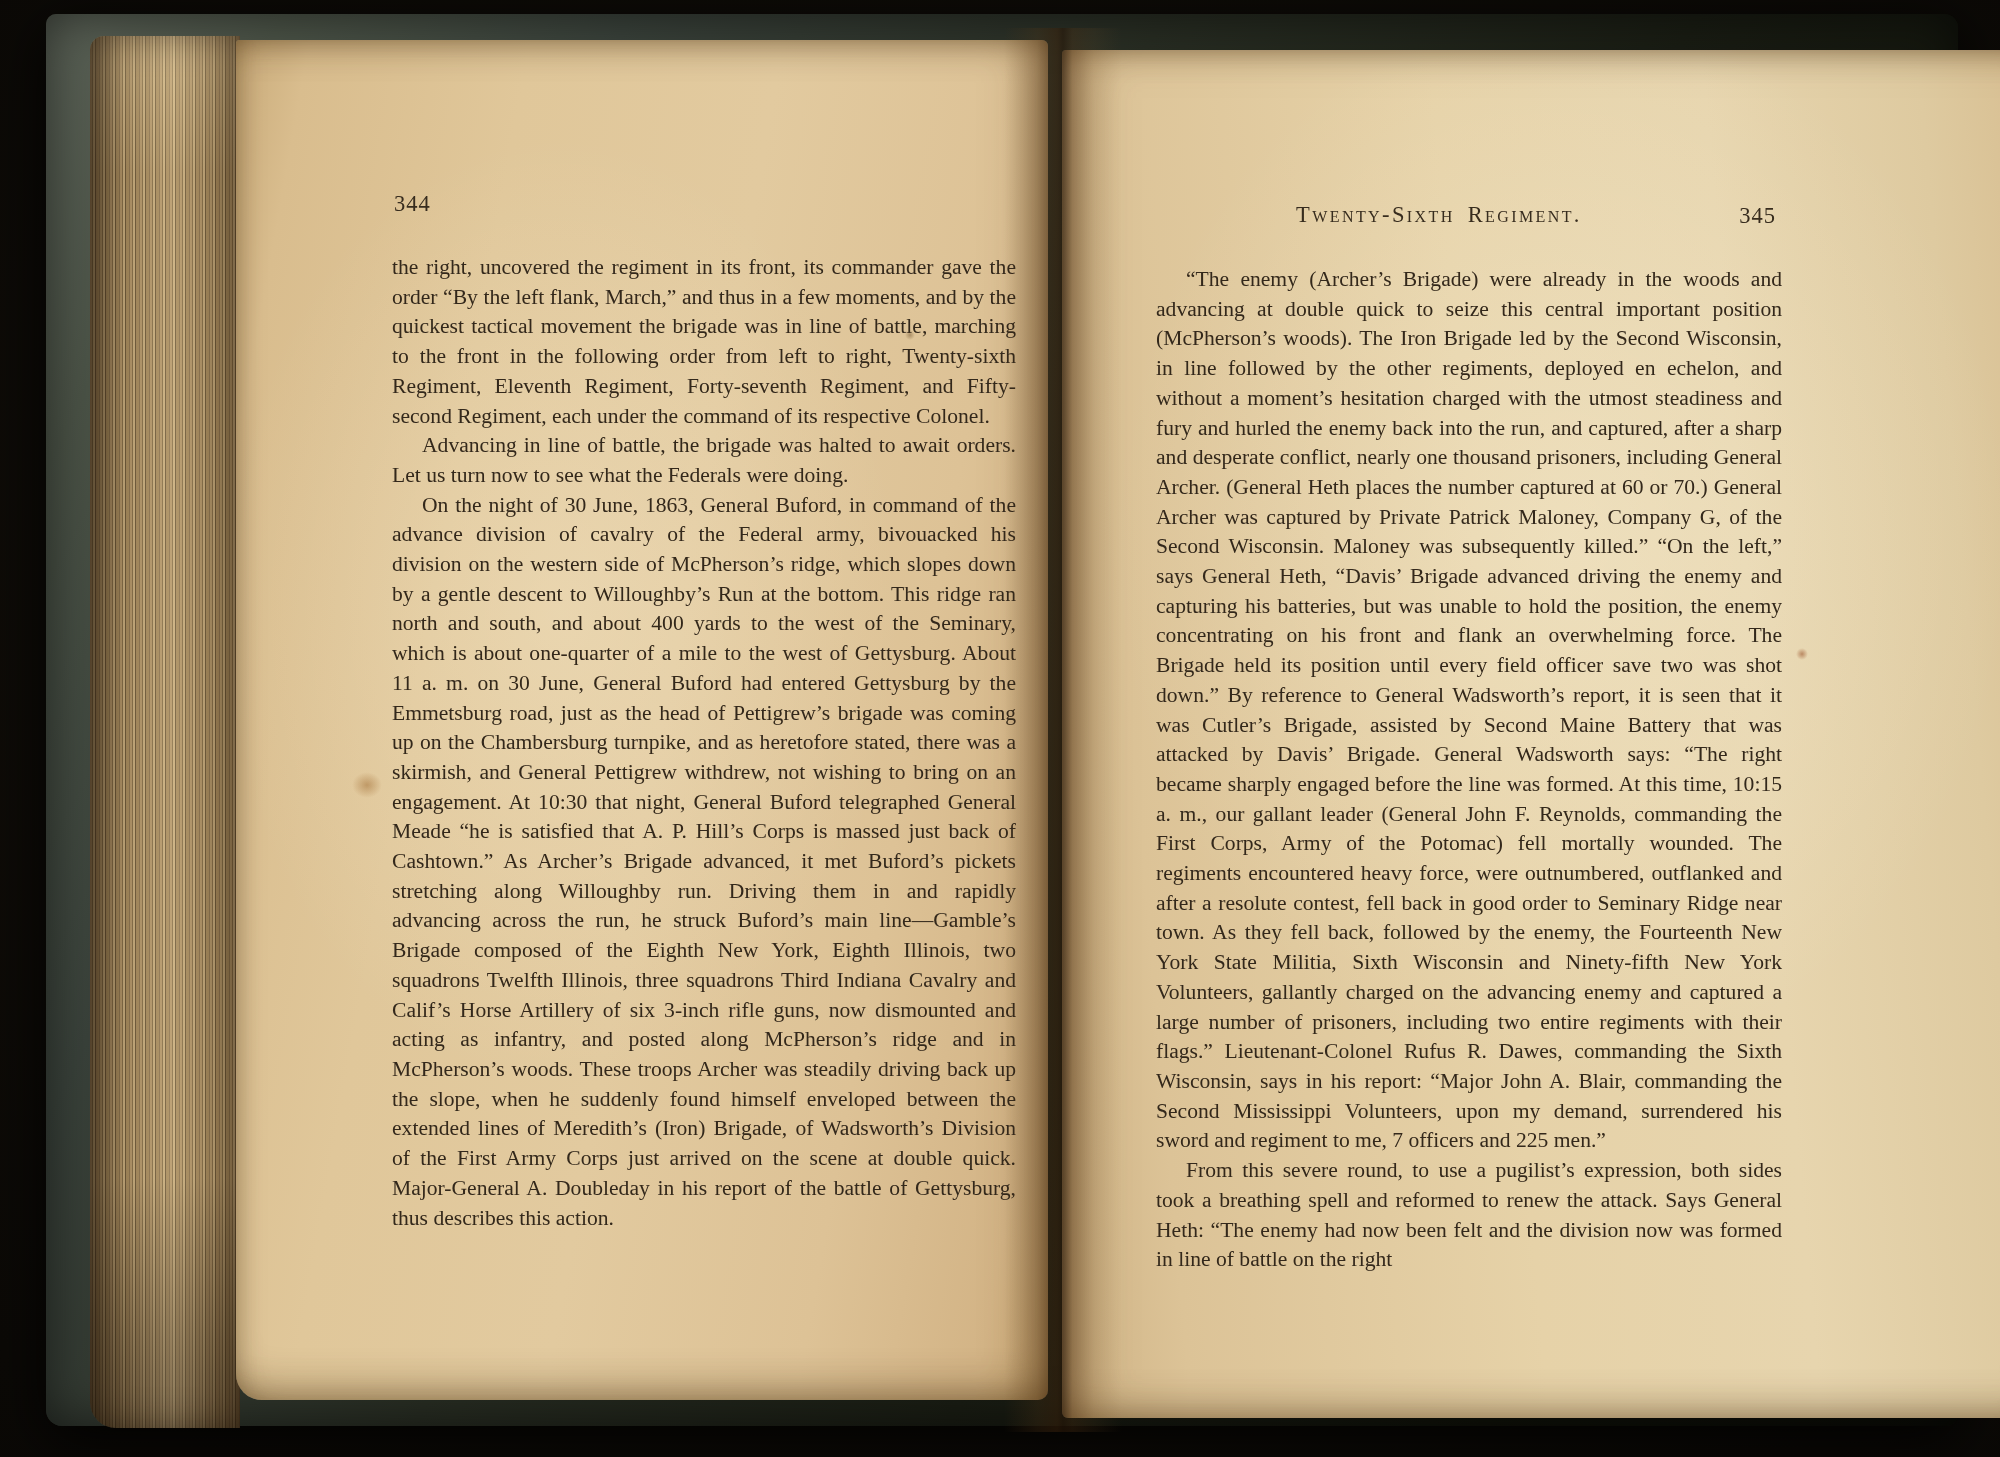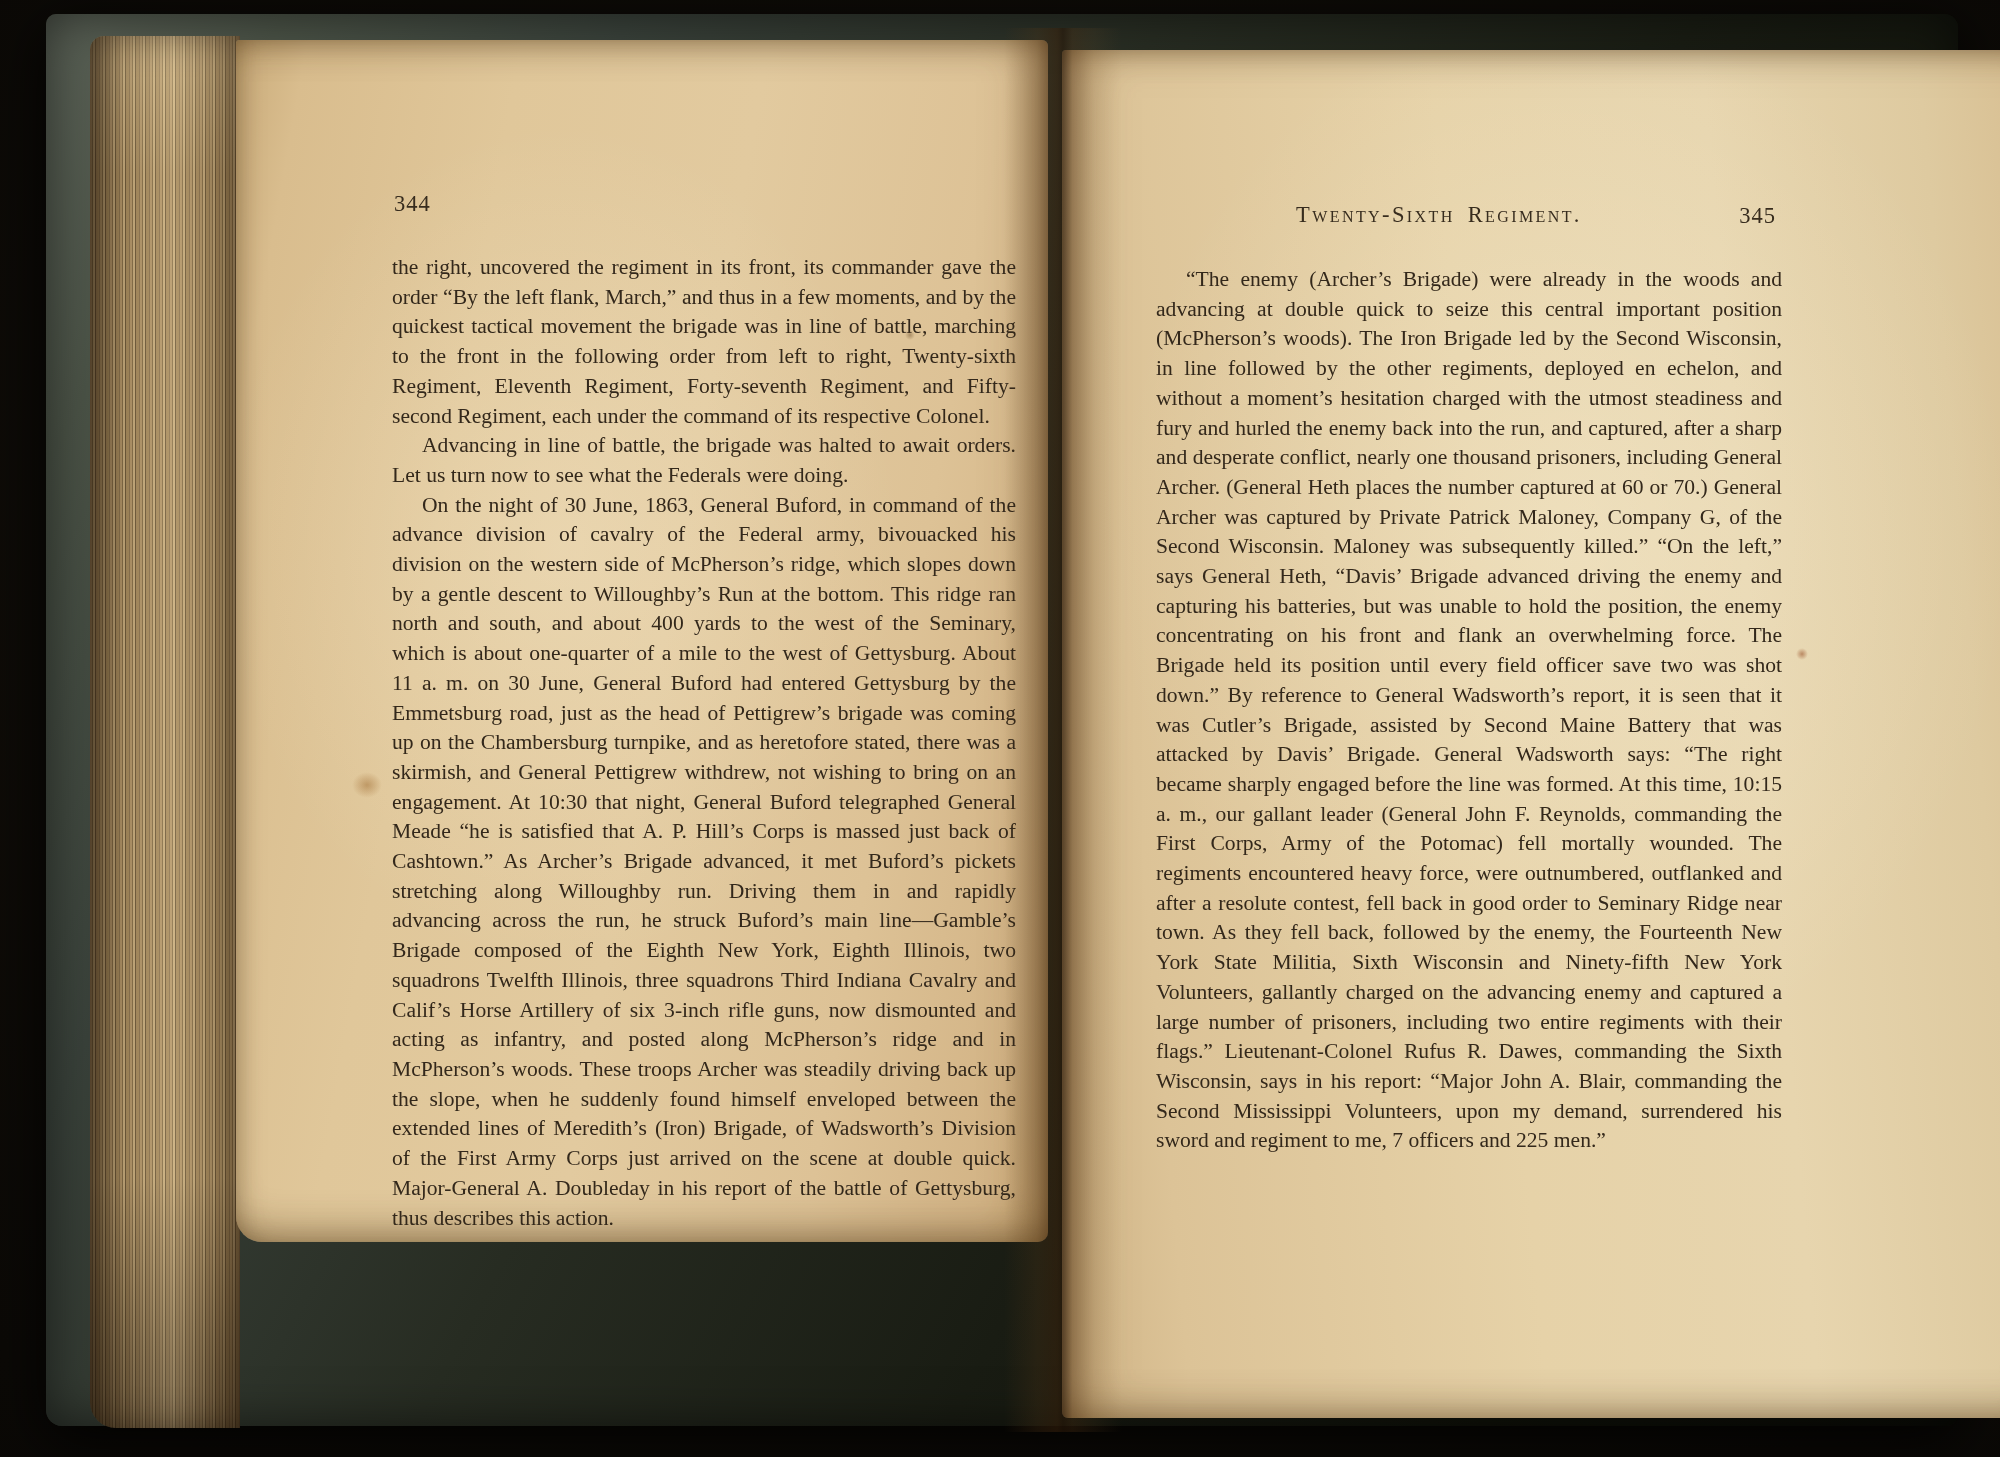--- a/index.html
+++ b/index.html
@@ -60,21 +60,21 @@
         #5a4930 5px, #5a4930 6px);
     box-shadow: inset 0 8px 20px rgba(15,9,3,0.55), inset 0 -10px 22px rgba(15,9,3,0.6);
   }
   
   .page {
     position: absolute;
     z-index: 2;
   }
   .left-page {
     left: 236px; top: 40px;
-    width: 812px; height: 1202px;
+    width: 812px; height: 1360px;
     border-radius: 4px 6px 10px 26px;
     background:
       radial-gradient(ellipse 60% 50% at 40% 42%, rgba(255,246,222,0.28), rgba(255,246,222,0) 70%),
       linear-gradient(100deg, #c9ab7a 0%, #d9bd8e 7%, #e0c79a 28%, #e2ca9f 52%, #ddc296 76%, #d3b486 93%, #caa976 100%);
     box-shadow:
       inset -30px 0 52px -20px rgba(92,62,25,0.55),
       inset 14px 0 32px -18px rgba(80,55,20,0.40),
       inset 0 20px 34px -20px rgba(70,45,15,0.50),
       inset 0 -28px 44px -24px rgba(70,45,15,0.48);
   }
@@ -187,20 +187,21 @@
   </div>
 
   <div class="page right-page">
     <div class="text-col">
       <div class="running-head">
         <span class="head-title">Twenty-Sixth Regiment.</span>
         <span class="head-num">345</span>
       </div>
       <div class="body-text">
         <p>“The enemy (Archer’s Brigade) were already in the woods and advancing at double quick to seize this central important position (McPherson’s woods).  The Iron Brigade led by the Second Wisconsin, in line followed by the other regiments, deployed en echelon, and without a moment’s hesitation charged with the utmost steadiness and fury and hurled the enemy back into the run, and captured, after a sharp and desperate conflict, nearly one thousand prisoners, including General Archer.  (General Heth places the number captured at 60 or 70.)  General Archer was captured by Private Patrick Maloney, Company G, of the Second Wisconsin.  Maloney was subsequently killed.”  “On the left,” says General Heth, “Davis’ Brigade advanced driving the enemy and capturing his batteries, but was unable to hold the position, the enemy concentrating on his front and flank an overwhelming force.  The Brigade held its position until every field officer save two was shot down.”  By reference to General Wadsworth’s report, it is seen that it was Cutler’s Brigade, assisted by Second Maine Battery that was attacked by Davis’ Brigade.  General Wadsworth says: “The right became sharply engaged before the line was formed.  At this time, 10:15 a. m., our gallant leader (General John F. Reynolds, commanding the First Corps, Army of the Potomac) fell mortally wounded.  The regiments encountered heavy force, were outnumbered, outflanked and after a resolute contest, fell back in good order to Seminary Ridge near town.  As they fell back, followed by the enemy, the Fourteenth New York State Militia, Sixth Wisconsin and Ninety-fifth New York Volunteers, gallantly charged on the advancing enemy and captured a large number of prisoners, including two entire regiments with their flags.”  Lieutenant-Colonel Rufus R. Dawes, commanding the Sixth Wisconsin, says in his report: “Major John A. Blair, commanding the Second Mississippi Volunteers, upon my demand, surrendered his sword and regiment to me, 7 officers and 225 men.”</p>
+        <p>From this severe round, to use a pugilist’s expression, both sides took a breathing spell and reformed to renew the attack.  Says General Heth:  “The enemy had now been felt and the division now was formed in line of battle on the right</p>
       </div>
     </div>
   </div>
 
   <div class="gutter"></div>
 
   <div class="fox fox-1"></div>
   <div class="fox fox-2"></div>
   <div class="fox fox-3"></div>
 

